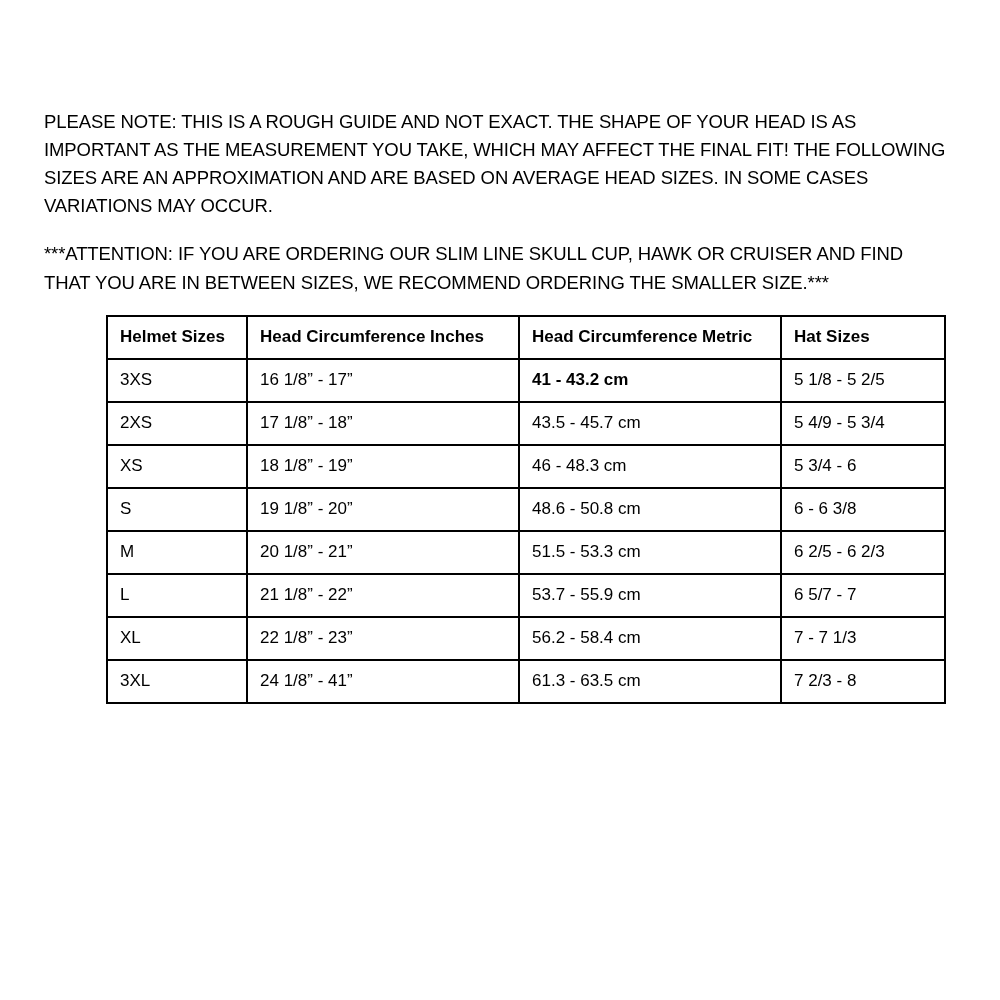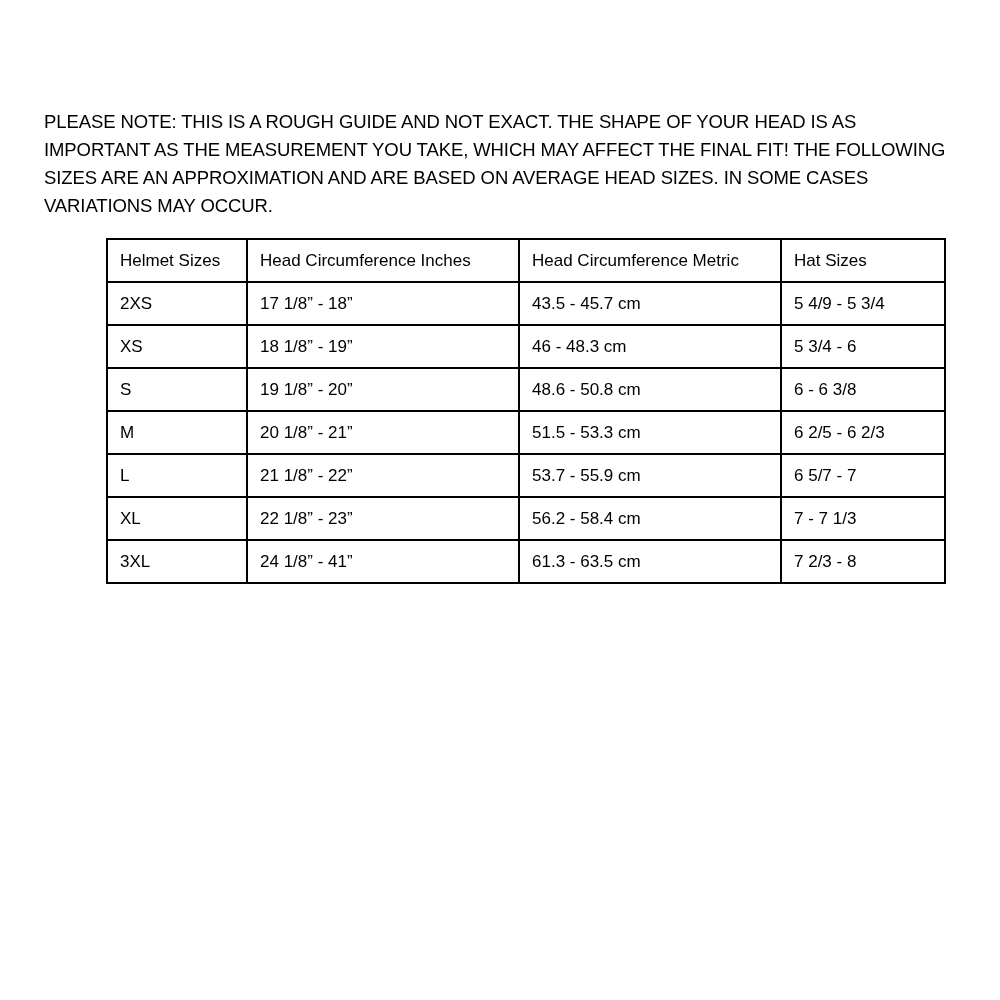--- a/index.html
+++ b/index.html
@@ -48,55 +48,62 @@
   table.size-table td {
     border: 2px solid #000000;
     text-align: left;
     padding: 10px 10px 10px 12px;
     font-size: 17px;
     height: 43px;
     box-sizing: border-box;
     vertical-align: middle;
   }
   table.size-table th {
-    font-weight: 400;
+    font-weight: 700;
     font-size: 17px;
   }
   col.c0 { width: 140px; }
   col.c1 { width: 272px; }
   col.c2 { width: 262px; }
   col.c3 { width: 164px; }
   td.bold-cell {
     font-weight: 700;
   }
 </style>
 </head>
 <body>
 
 <div class="page">
 
   <p class="note first">PLEASE NOTE: THIS IS A ROUGH GUIDE AND NOT EXACT. THE SHAPE OF YOUR HEAD IS AS IMPORTANT AS THE MEASUREMENT YOU TAKE, WHICH MAY AFFECT THE FINAL FIT! THE FOLLOWING SIZES ARE AN APPROXIMATION AND ARE BASED ON AVERAGE HEAD SIZES. IN SOME CASES VARIATIONS MAY OCCUR.</p>
+  <p class="note second">***ATTENTION: IF YOU ARE ORDERING OUR SLIM LINE SKULL CUP, HAWK OR CRUISER AND FIND THAT YOU ARE IN BETWEEN SIZES, WE RECOMMEND ORDERING THE SMALLER SIZE.***</p>
 
 
   <table class="size-table">
     <colgroup>
       <col class="c0">
       <col class="c1">
       <col class="c2">
       <col class="c3">
     </colgroup>
     <thead>
       <tr>
         <th>Helmet Sizes</th>
         <th>Head Circumference Inches</th>
         <th>Head Circumference Metric</th>
         <th>Hat Sizes</th>
       </tr>
     </thead>
     <tbody>
+        <tr>
+          <td>3XS</td>
+          <td>16 1/8” - 17”</td>
+          <td class="bold-cell">41 - 43.2 cm</td>
+          <td>5 1/8 - 5 2/5</td>
+        </tr>
         <tr>
           <td>2XS</td>
           <td>17 1/8” - 18”</td>
           <td>43.5 - 45.7 cm</td>
           <td>5 4/9 - 5 3/4</td>
         </tr>
         <tr>
           <td>XS</td>
           <td>18 1/8” - 19”</td>
           <td>46 - 48.3 cm</td>

